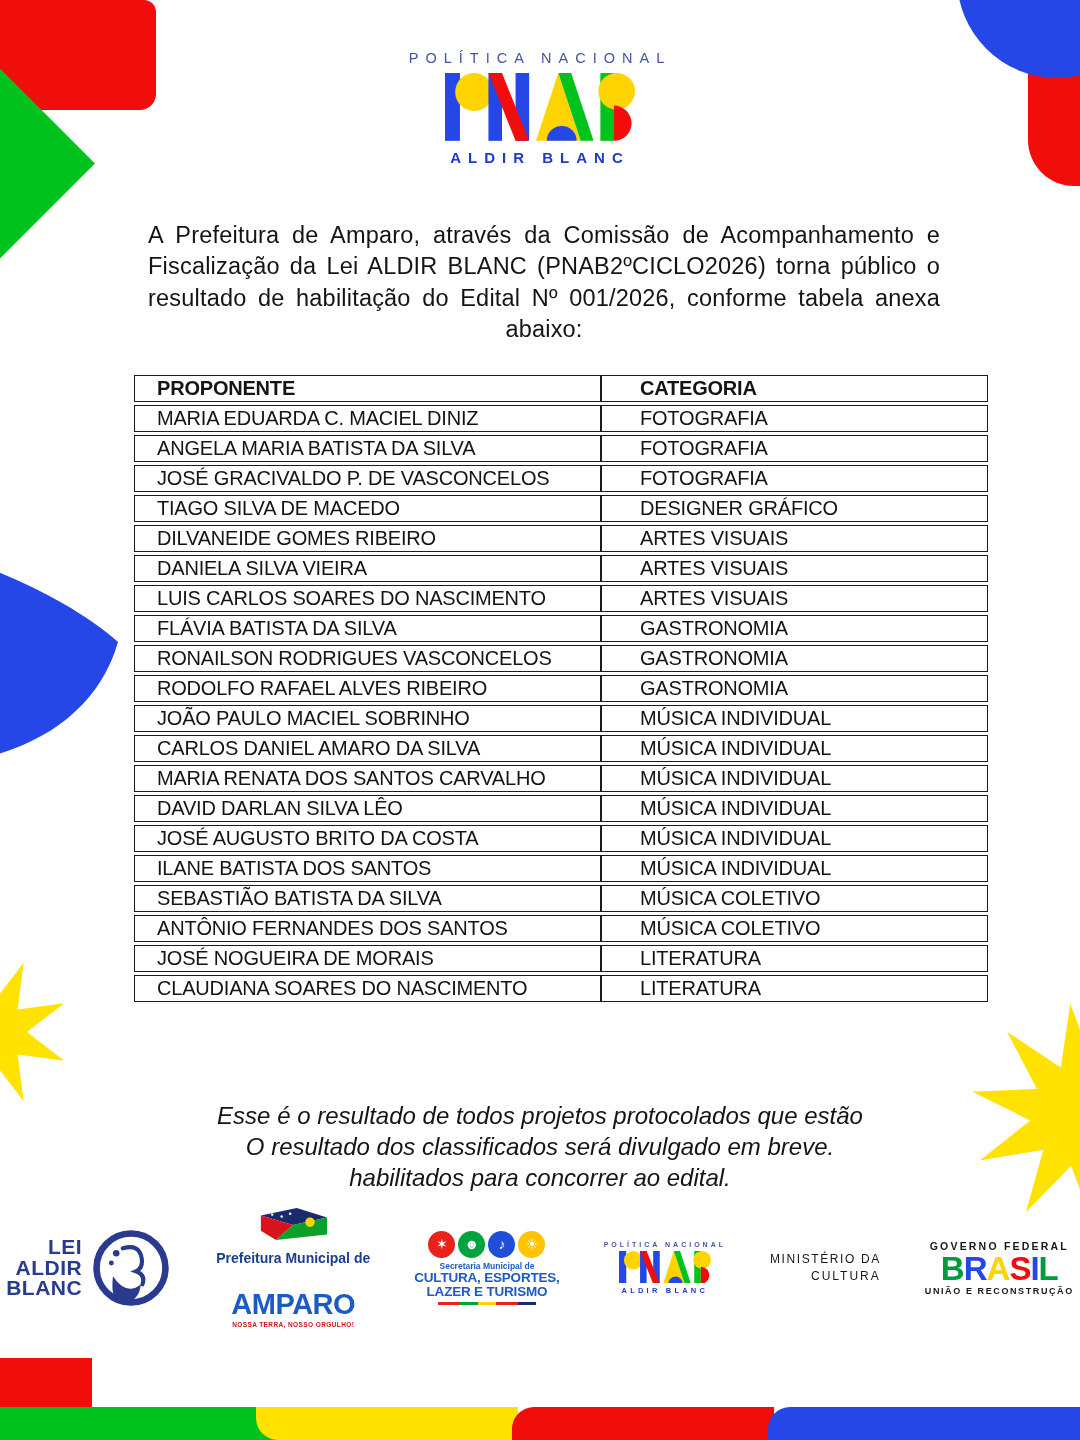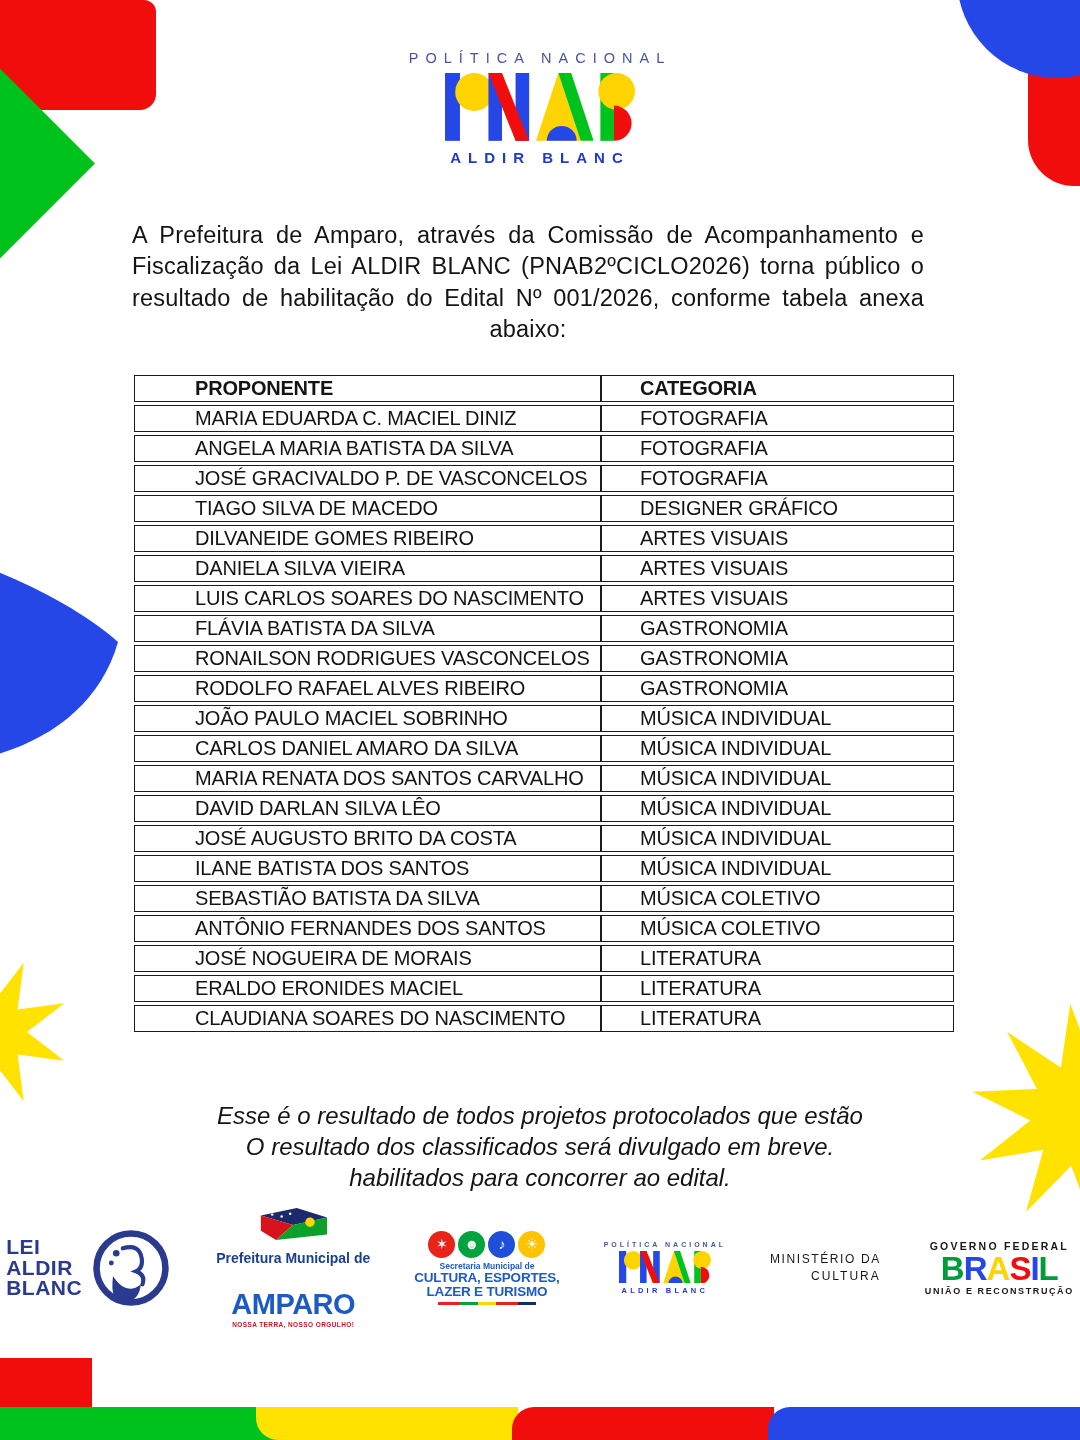--- a/index.html
+++ b/index.html
@@ -31,54 +31,54 @@
   .seg-blue   { left: 768px; width: 312px; background: #2547e8; border-radius: 22px 0 0 0; }
 
   
   .logo-block { position: absolute; top: 50px; left: 0; right: 0; display: flex; flex-direction: column; align-items: center; }
   .logo-top-text { font-size: 14.5px; font-weight: 500; letter-spacing: 7px; color: #46549f; }
   .logo-mark { width: 190px; margin: 7px 0 8px 0; }
   .logo-bottom-text { font-size: 15px; font-weight: 700; letter-spacing: 7px; color: #2039c8; }
 
   
   .intro {
-    position: absolute; top: 220px; left: 132px; width: 792px;
+    position: absolute; top: 220px; left: 148px; width: 792px;
     font-size: 23.5px; line-height: 1.33; font-weight: 500; letter-spacing: .2px;
     text-align: justify; text-align-last: center; color: #141414;
   }
 
   
   table.results {
     position: absolute; top: 372px; left: 134px; width: 812px;
     border-collapse: separate; border-spacing: 0 3px; table-layout: fixed;
   }
   .results th, .results td {
     border: 1.4px solid #1c1c1c; height: 22px;
-    font-size: 20px; padding: 1px 6px 1px 60px; text-align: left;
+    font-size: 20px; padding: 1px 6px 1px 22px; text-align: left;
     white-space: nowrap; overflow: hidden; letter-spacing: -0.2px;
   }
   .results th { font-weight: 700; }
   .results .col-prop { width: 467px; }
-  .results .col-cat  { width: 353px; padding-left: 38px; }
+  .results .col-cat  { width: 387px; padding-left: 38px; }
 
   
   .footnote {
     position: absolute; top: 1100px; left: 0; right: 0; text-align: center;
     font-style: italic; font-size: 24px; font-weight: 500; line-height: 1.3; color: #141414;
   }
 
   
   .footer-logos {
     position: absolute; top: 1218px; left: 0; right: 0; height: 100px;
     display: flex; justify-content: center; align-items: center; gap: 44px;
   }
   .flogo { display: flex; flex-direction: column; align-items: center; }
   
   .lei { flex-direction: row; gap: 8px; align-items: center; }
-  .lei-text { font-size: 21px; font-weight: 800; line-height: .98; color: #2a3b8f; letter-spacing: .5px; }
+  .lei-text { font-size: 21px; font-weight: 800; line-height: .98; color: #2a3b8f; letter-spacing: .5px; text-align: right; }
   .lei-medal { width: 82px; height: 82px; }
   
   .amparo-top { font-size: 14px; font-weight: 700; color: #1a3f8f; margin-top: 8px; }
   .amparo-name { font-size: 29px; font-weight: 900; color: #1d5bc4; letter-spacing: -0.5px; line-height: 1; margin-top: 24px; }
   .amparo-slogan { font-size: 6.5px; font-weight: 700; color: #cf1420; letter-spacing: .4px; margin-top: 2px; }
   
   .sec-circles { display: flex; gap: 3px; }
   .sec-circles span {
     width: 27px; height: 27px; border-radius: 50%; color: #fff;
     display: flex; align-items: center; justify-content: center; font-size: 14px;
@@ -221,24 +221,20 @@
       </tr>
       <tr>
         <td class="col-prop">ANTÔNIO FERNANDES DOS SANTOS</td>
         <td class="col-cat">MÚSICA COLETIVO</td>
       </tr>
       <tr>
         <td class="col-prop">JOSÉ NOGUEIRA DE MORAIS</td>
         <td class="col-cat">LITERATURA</td>
       </tr>
       <tr>
-        <td class="col-prop">ERALDO ERONIDES MACIEL</td>
-        <td class="col-cat">LITERATURA</td>
-      </tr>
-      <tr>
         <td class="col-prop">CLAUDIANA SOARES DO NASCIMENTO</td>
         <td class="col-cat">LITERATURA</td>
       </tr>
     </tbody>
 </table>
 
 <div class="footnote">
   <div>Esse é o resultado de todos projetos protocolados que estão</div>
   <div>O resultado dos classificados será divulgado em breve.</div>
   <div>habilitados para concorrer ao edital.</div>

